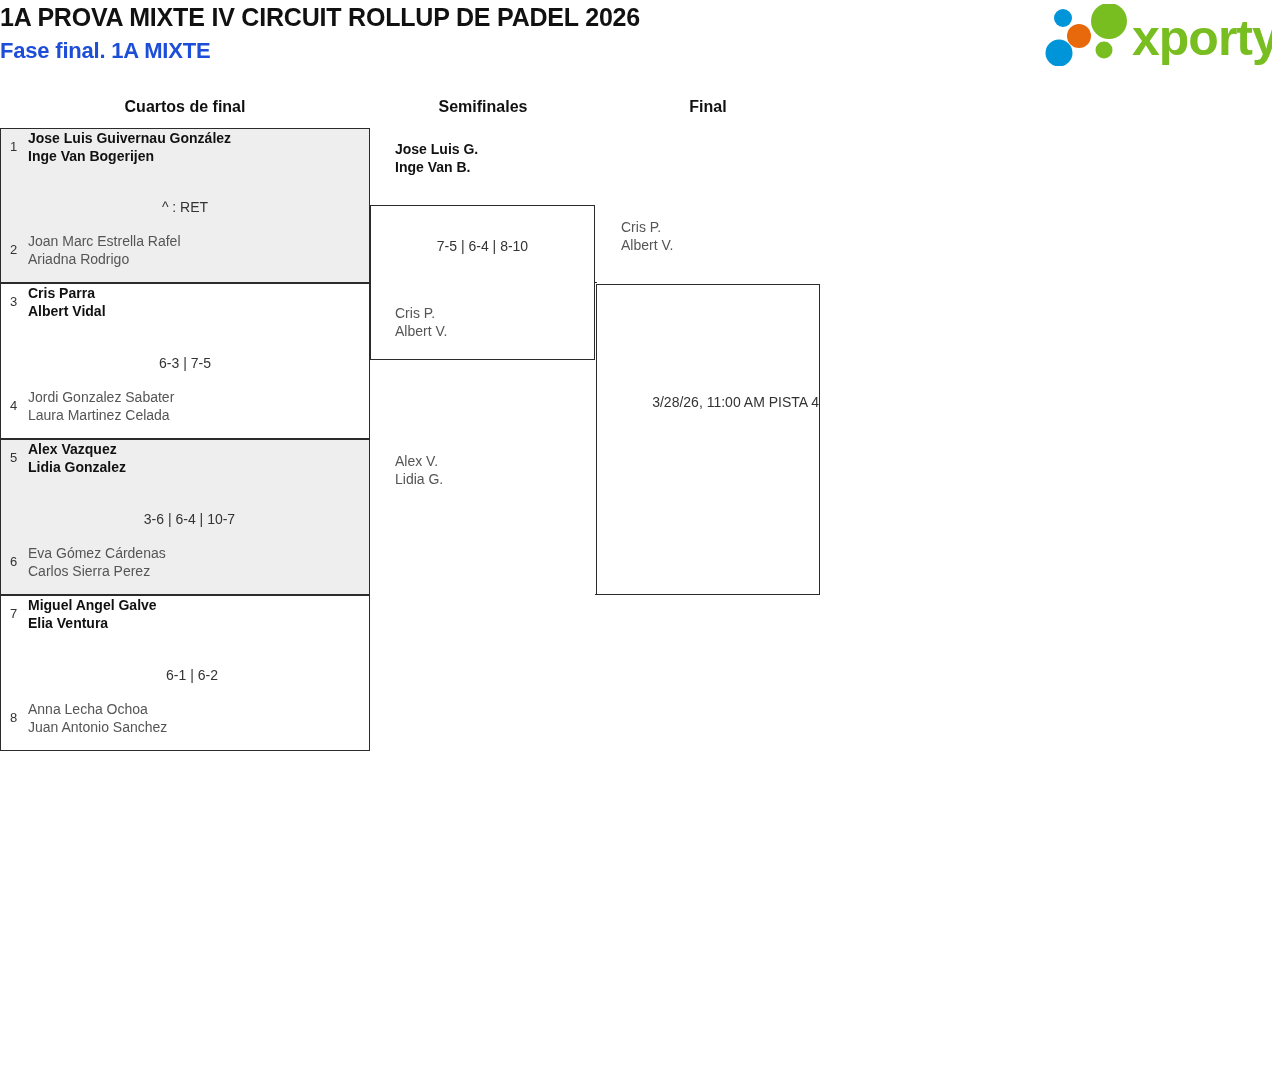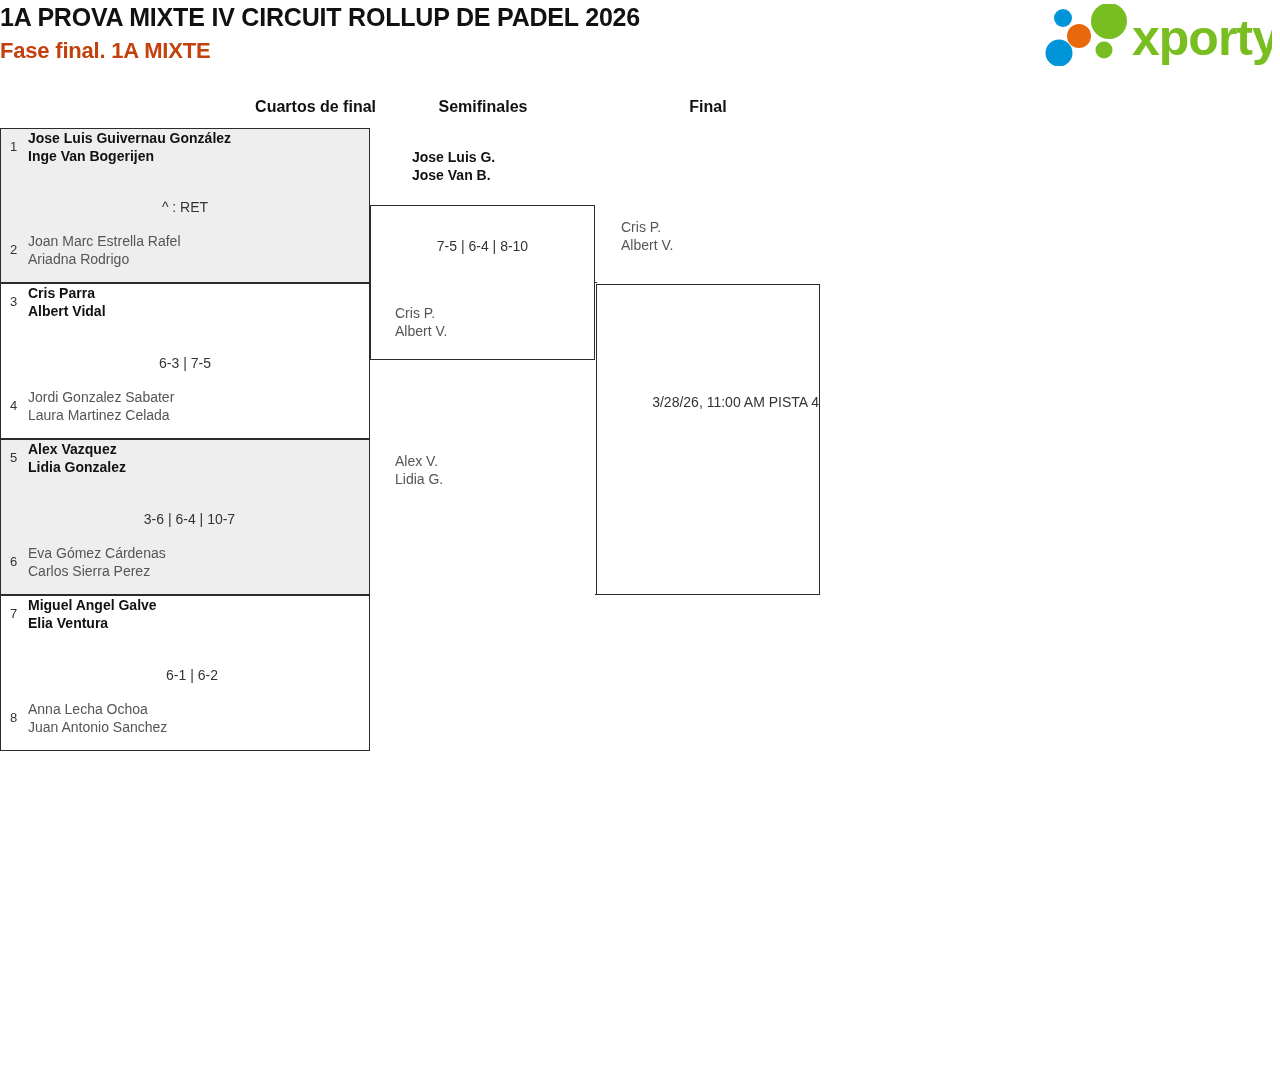--- a/index.html
+++ b/index.html
@@ -36,21 +36,21 @@
     line-height: 30px;
     letter-spacing: -0.2px;
     color: #111111;
     white-space: nowrap;
   }
   .title-line2 {
     font-size: 22px;
     font-weight: bold;
     line-height: 30px;
     letter-spacing: -0.2px;
-    color: #c2410c;
+    color: #1d4ed8;
     white-space: nowrap;
     margin-top: 4px;
   }
 
   
   #logo {
     position: absolute;
     right: 8px;
     top: 4px;
     width: 232px;
@@ -60,21 +60,21 @@
   
   .round-header {
     position: absolute;
     font-size: 16px;
     font-weight: bold;
     color: #111111;
     text-align: center;
     top: 97px;
     line-height: 20px;
   }
-  #round-header-0 { left: 6px;   width: 370px; text-align: right; }
+  #round-header-0 { left: 0px;   width: 370px; }
   #round-header-1 { left: 370px; width: 226px; }
   #round-header-2 { left: 596px; width: 224px; }
 
   
   #bracket {
     position: absolute;
     left: 0; top: 0;
     width: 1280px;
     height: 1081px;
   }
@@ -236,25 +236,25 @@
     <div class="score" style="top:70px;padding-left:14px;">6-1 | 6-2</div>
     <div class="team loser" style="top:104px;">
       <div class="seed">8</div>
       <div class="names">
         <div class="n">Anna Lecha Ochoa</div>
         <div class="n">Juan Antonio Sanchez</div>
       </div>
     </div>
   </div>
 
-  <div class="team winner" style="left:370px; top:148px; width:226px; padding-left:24px;">
+  <div class="team winner" style="left:370px; top:140px; width:226px; padding-left:7px;">
     <div class="seed"></div>
     <div class="names">
       <div class="n">Jose Luis G.</div>
-      <div class="n">Jose Van B.</div>
+      <div class="n">Inge Van B.</div>
     </div>
   </div>
 
   <div class="match" style="left:370px; top:205px; width:225px; height:155px;">
     <div class="score" style="top:31px;">7-5 | 6-4 | 8-10</div>
     <div class="team loser" style="top:98px; padding-left:6px;">
       <div class="seed"></div>
       <div class="names">
         <div class="n">Cris P.</div>
         <div class="n">Albert V.</div>

